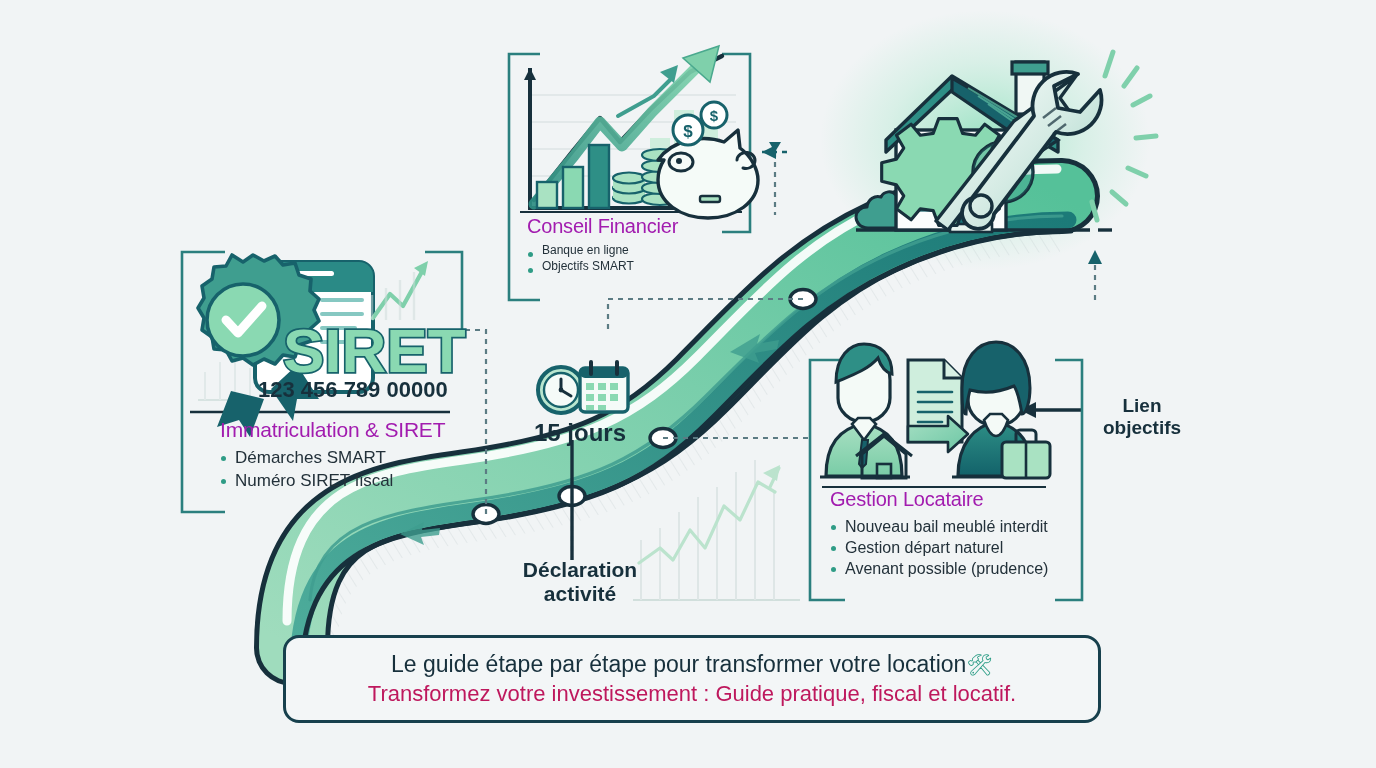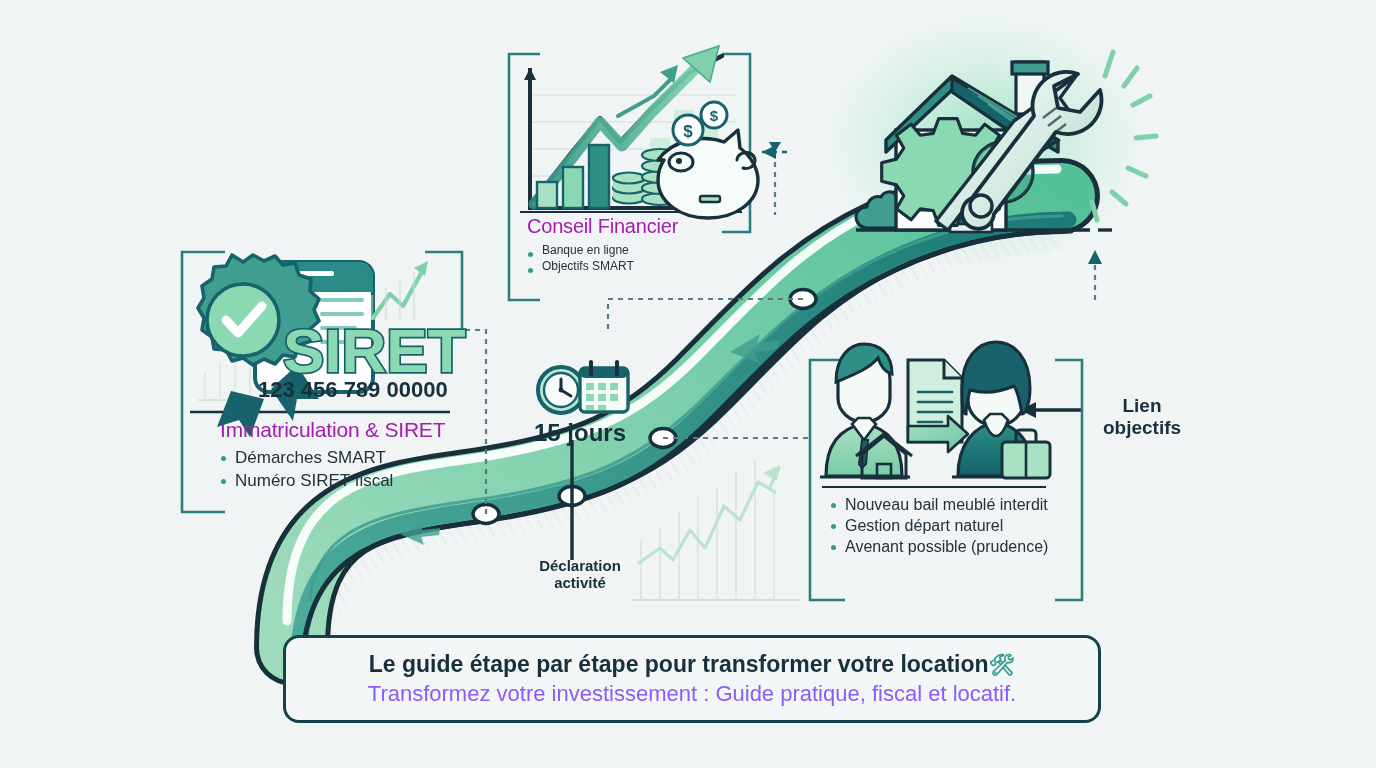--- a/index.html
+++ b/index.html
@@ -34,40 +34,40 @@
   #panel-finance li{font-size:12px;}
   #panel-gestion{left:830px;top:488px;}
   #panel-gestion .heading{font-size:20px;}
   #panel-gestion li{font-size:16px;}
 
   .milestone{
     position:absolute;font-weight:bold;color:#17303c;text-align:center;
     line-height:1.12;
   }
   #ms-15jours{left:525px;top:420px;font-size:24px;width:110px;}
-  #ms-declaration{left:506px;top:558px;font-size:15px;width:148px;}
+  #ms-declaration{left:506px;top:558px;font-size:21px;width:148px;}
   #lbl-lien{
     position:absolute;left:1088px;top:395px;width:108px;text-align:center;
     font-size:19px;font-weight:bold;color:#17303c;line-height:1.15;
   }
 
   
   #caption{
     position:absolute;left:283px;top:635px;width:818px;height:88px;
     border:3px solid #17404d;border-radius:16px;
     background:#f3f6f7;
     display:flex;flex-direction:column;align-items:center;justify-content:center;
     box-sizing:border-box;
   }
   #caption .cap-title{
-    font-size:23px;font-weight:bold;color:#17303c;
+    font-size:23px;font-weight:normal;color:#17303c;
     display:flex;align-items:center;gap:0;white-space:nowrap;
   }
   #caption .cap-sub{
-    font-size:22px;color:#8b5cf6;margin-top:3px;white-space:nowrap;
+    font-size:22px;color:#be185d;margin-top:3px;white-space:nowrap;
   }
   .tools-glyph{font-size:21px;color:#2e9e87;}
 </style>
 </head>
 <body>
 
 <div id="stage">
 
   <svg class="layer" viewBox="0 0 1376 768">
     <defs>
@@ -468,20 +468,21 @@
 
   <div class="panel" id="panel-finance">
     <div class="heading">Conseil Financier</div>
     <ul>
       <li>Banque en ligne</li>
       <li>Objectifs SMART</li>
     </ul>
   </div>
 
   <div class="panel" id="panel-gestion">
+    <div class="heading">Gestion Locataire</div>
     <ul>
       <li>Nouveau bail meublé interdit</li>
       <li>Gestion départ naturel</li>
       <li>Avenant possible (prudence)</li>
     </ul>
   </div>
 
   <div class="milestone" id="ms-15jours">15 jours</div>
 
   <div class="milestone" id="ms-declaration">

